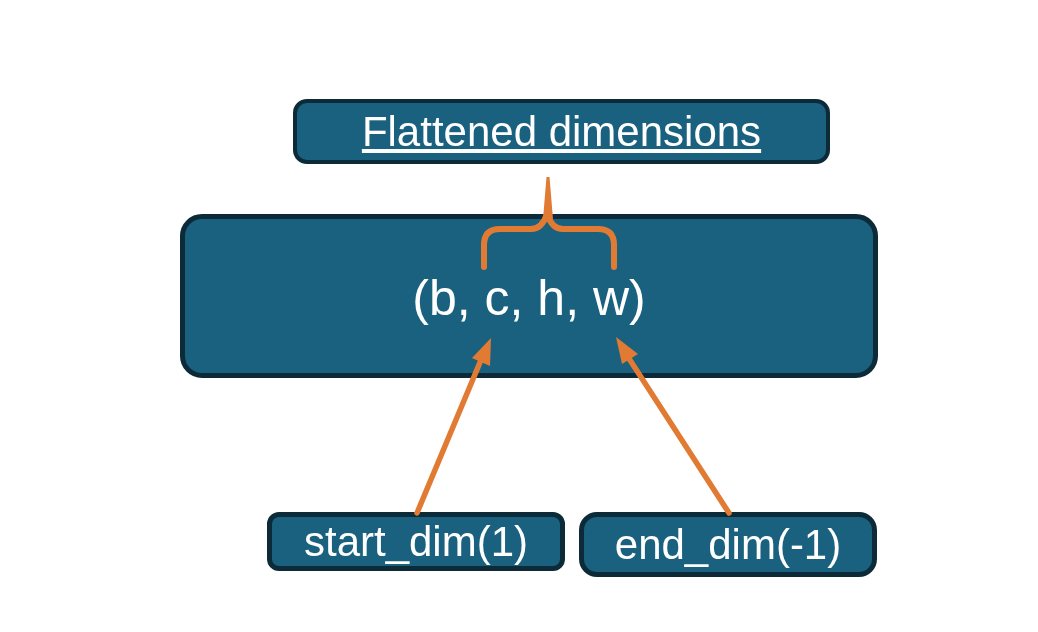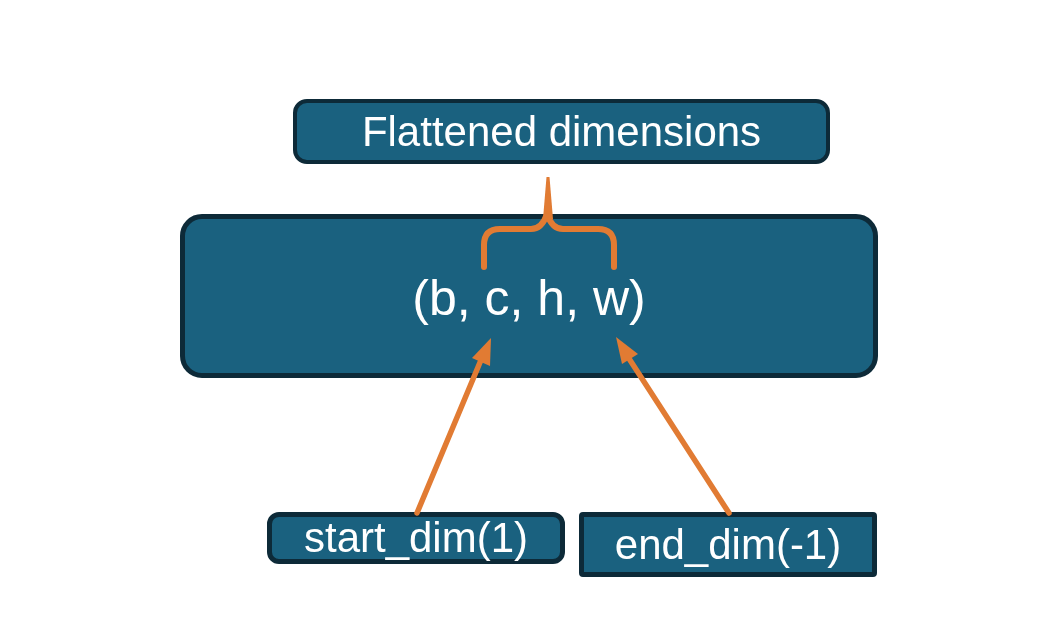--- a/index.html
+++ b/index.html
@@ -27,41 +27,42 @@
     display: flex;
     align-items: center;
     justify-content: center;
     text-align: center;
   }
   .top-box {
     left: 293px; top: 99px;
     width: 537px; height: 65px;
     border-radius: 14px;
     font-size: 42px;
+    text-decoration: underline;
   }
   .middle-box {
     left: 180px; top: 214px;
     width: 698px; height: 164px;
     border-width: 5px;
     border-radius: 22px;
     font-size: 50px;
     padding-top: 4px;
   }
   .bottom-left-box {
     left: 267px; top: 512px;
-    width: 298px; height: 52px;
+    width: 298px; height: 59px;
     border-width: 5px;
     border-radius: 12px;
     font-size: 42px;
   }
   .bottom-right-box {
     left: 579px; top: 512px;
     width: 298px; height: 65px;
     border-width: 5px;
-    border-radius: 4px;
+    border-radius: 18px;
     font-size: 42px;
   }
   .connector-layer {
     position: absolute;
     left: 0; top: 0;
     width: 1038px; height: 632px;
     z-index: 5;
     pointer-events: none;
   }
   .orange-stroke {

